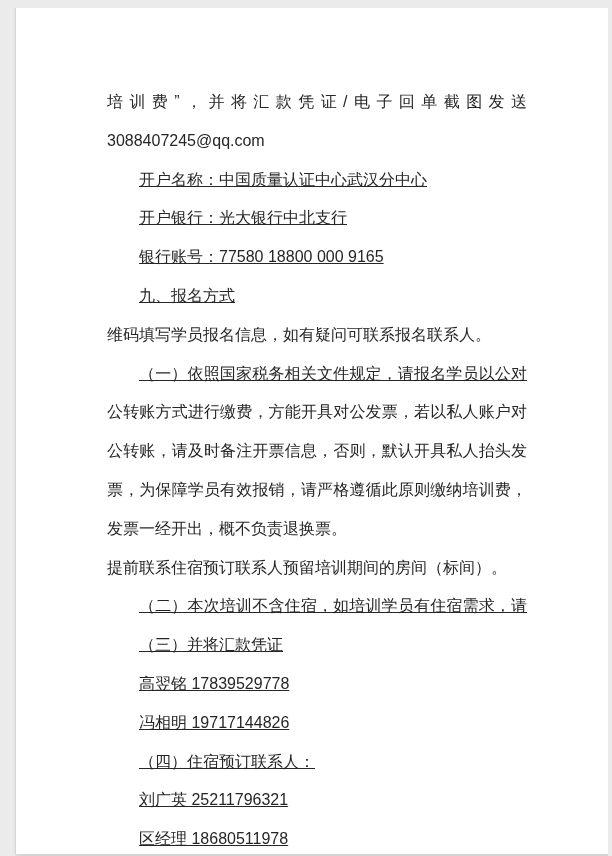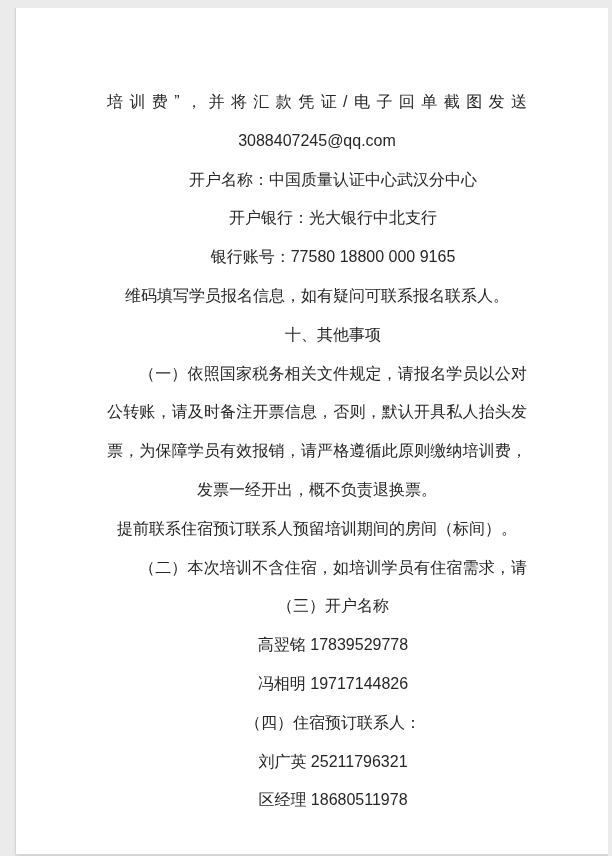--- a/index.html
+++ b/index.html
@@ -31,50 +31,51 @@
     left:0;top:0;
     padding:81px 0 0 87px;
     width:597px;
     color:var(--text);
     font-size:16px;
     line-height:30.8px;
   }
   .line{
     width:428px;
     white-space:nowrap;
-    text-align:center;
+    text-align:left;
   }
-  .indent{ text-indent:32px; }
+  .indent{ text-indent:32px;text-decoration:underline; }
   .justify{
     white-space:normal;
     text-align:justify;
     text-align-last:justify;
     text-justify:inter-character;
   }
 </style>
 </head>
 <body>
 
 <div class="canvas">
   <div class="page">
     <div class="content">
       <div class="line justify">培训费”，并将汇款凭证/电子回单截图发送</div>
       <div class="line">3088407245@qq.com</div>
       <div class="line indent">开户名称：中国质量认证中心武汉分中心</div>
       <div class="line indent">开户银行：光大银行中北支行</div>
       <div class="line indent">银行账号：77580 18800 000 9165</div>
+      <div class="line indent">九、报名方式</div>
       <div class="line">维码填写学员报名信息，如有疑问可联系报名联系人。</div>
-      <div class="line indent">十、其他事项</div>
       <div class="line indent justify">（一）依照国家税务相关文件规定，请报名学员以公对</div>
+      <div class="line justify">公转账方式进行缴费，方能开具对公发票，若以私人账户对</div>
       <div class="line justify">公转账，请及时备注开票信息，否则，默认开具私人抬头发</div>
       <div class="line justify">票，为保障学员有效报销，请严格遵循此原则缴纳培训费，</div>
       <div class="line">发票一经开出，概不负责退换票。</div>
       <div class="line">提前联系住宿预订联系人预留培训期间的房间（标间）。</div>
       <div class="line indent justify">（二）本次培训不含住宿，如培训学员有住宿需求，请</div>
-      <div class="line indent">（三）开户名称</div>
+      <div class="line indent">（三）并将汇款凭证</div>
       <div class="line indent">高翌铭 17839529778</div>
       <div class="line indent">冯相明 19717144826</div>
       <div class="line indent">（四）住宿预订联系人：</div>
       <div class="line indent">刘广英 25211796321</div>
       <div class="line indent">区经理 18680511978</div>
     </div>
   </div>
 </div>
 
 </body></html>

